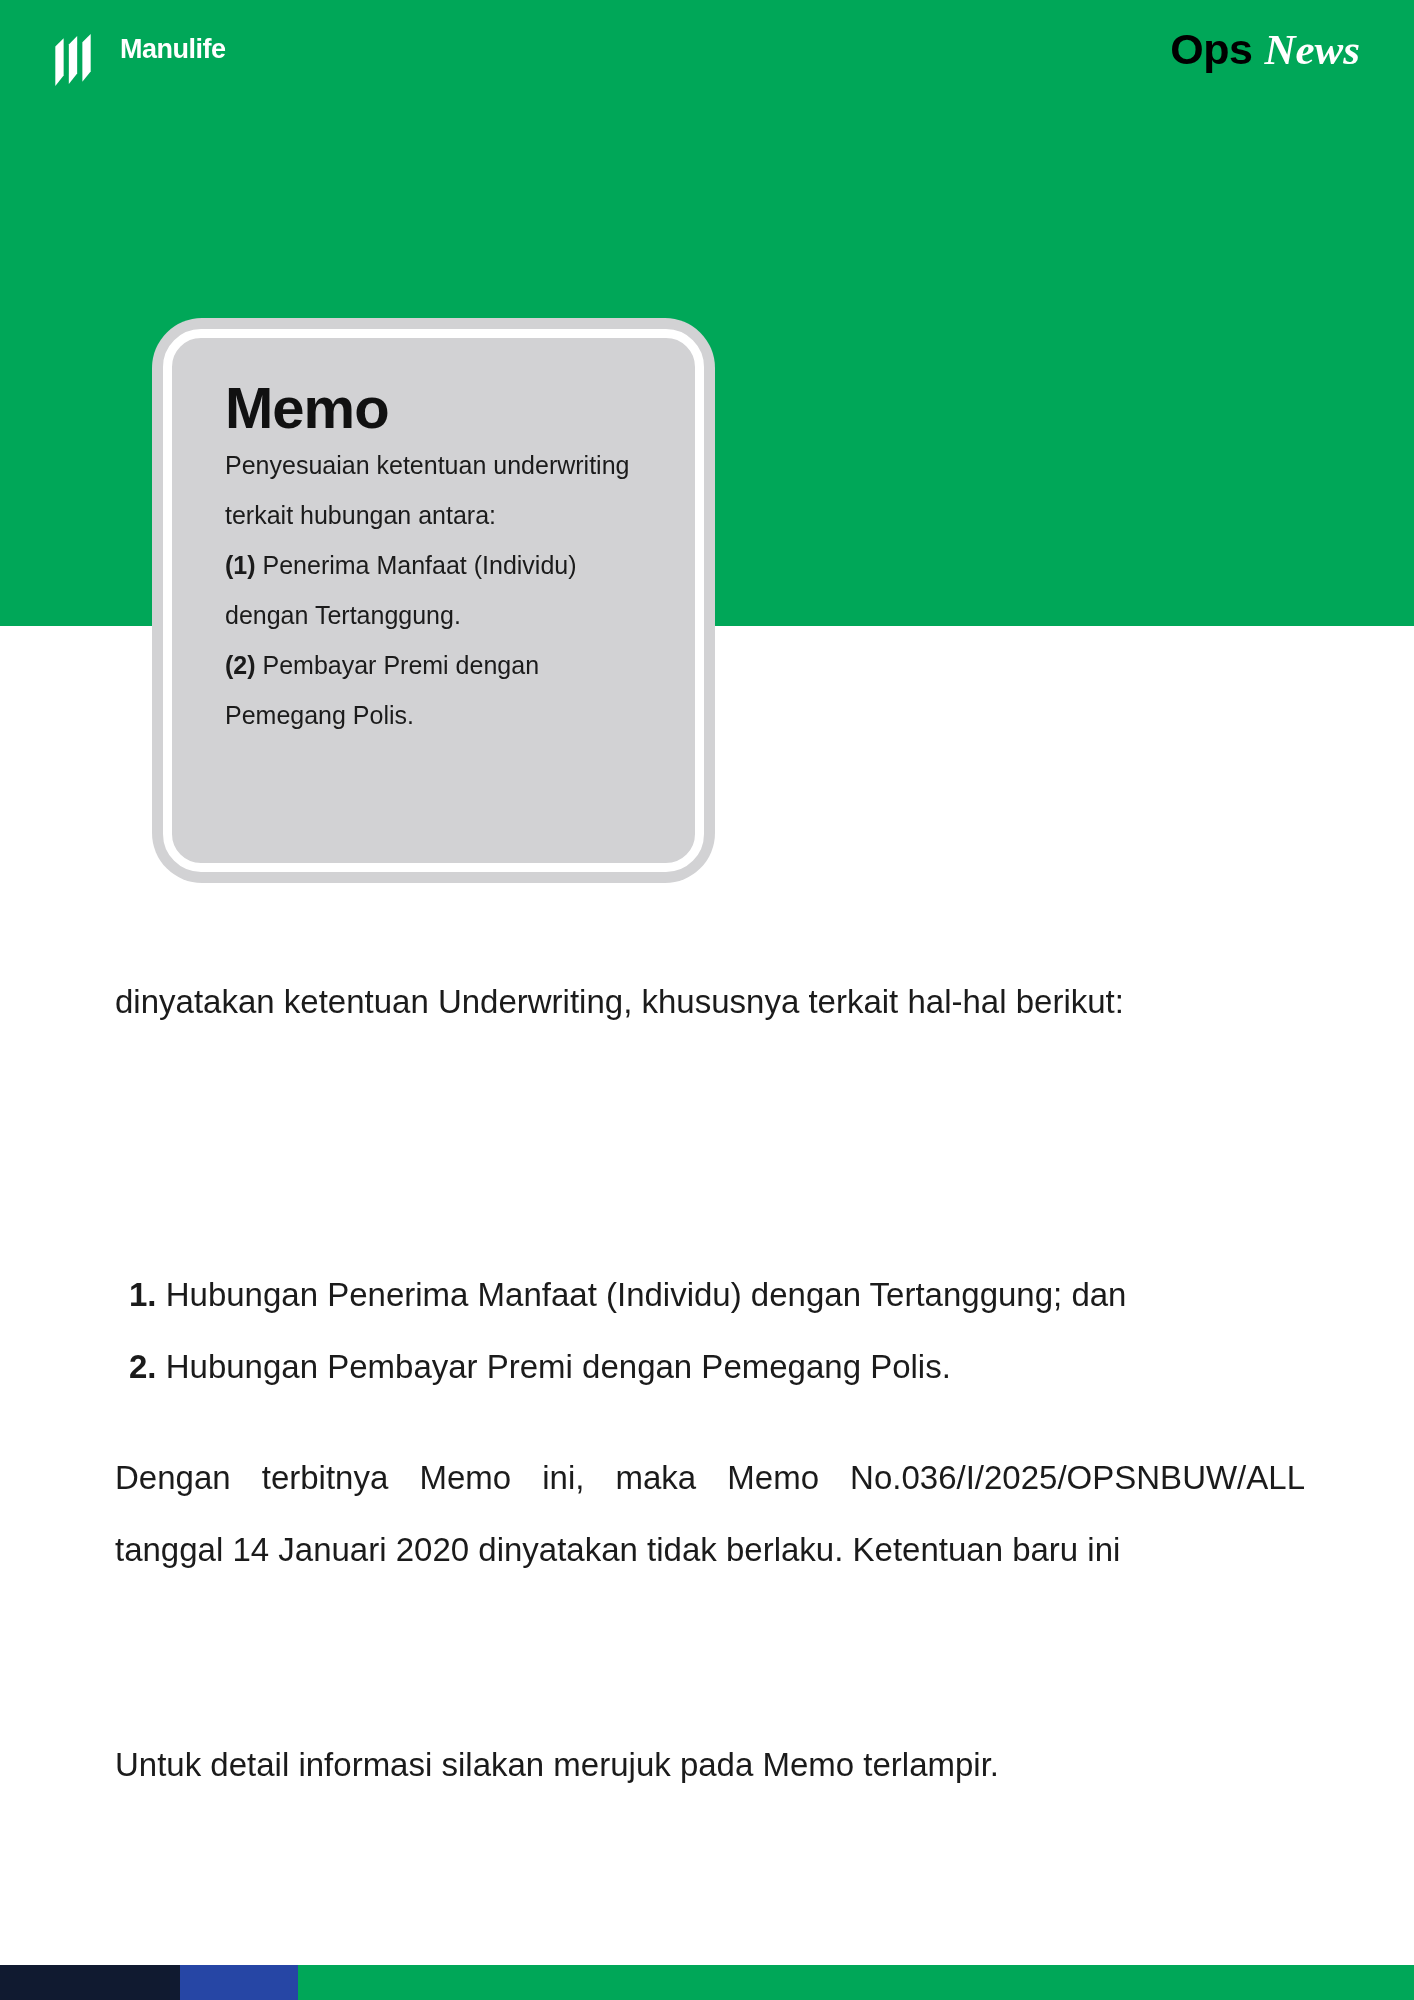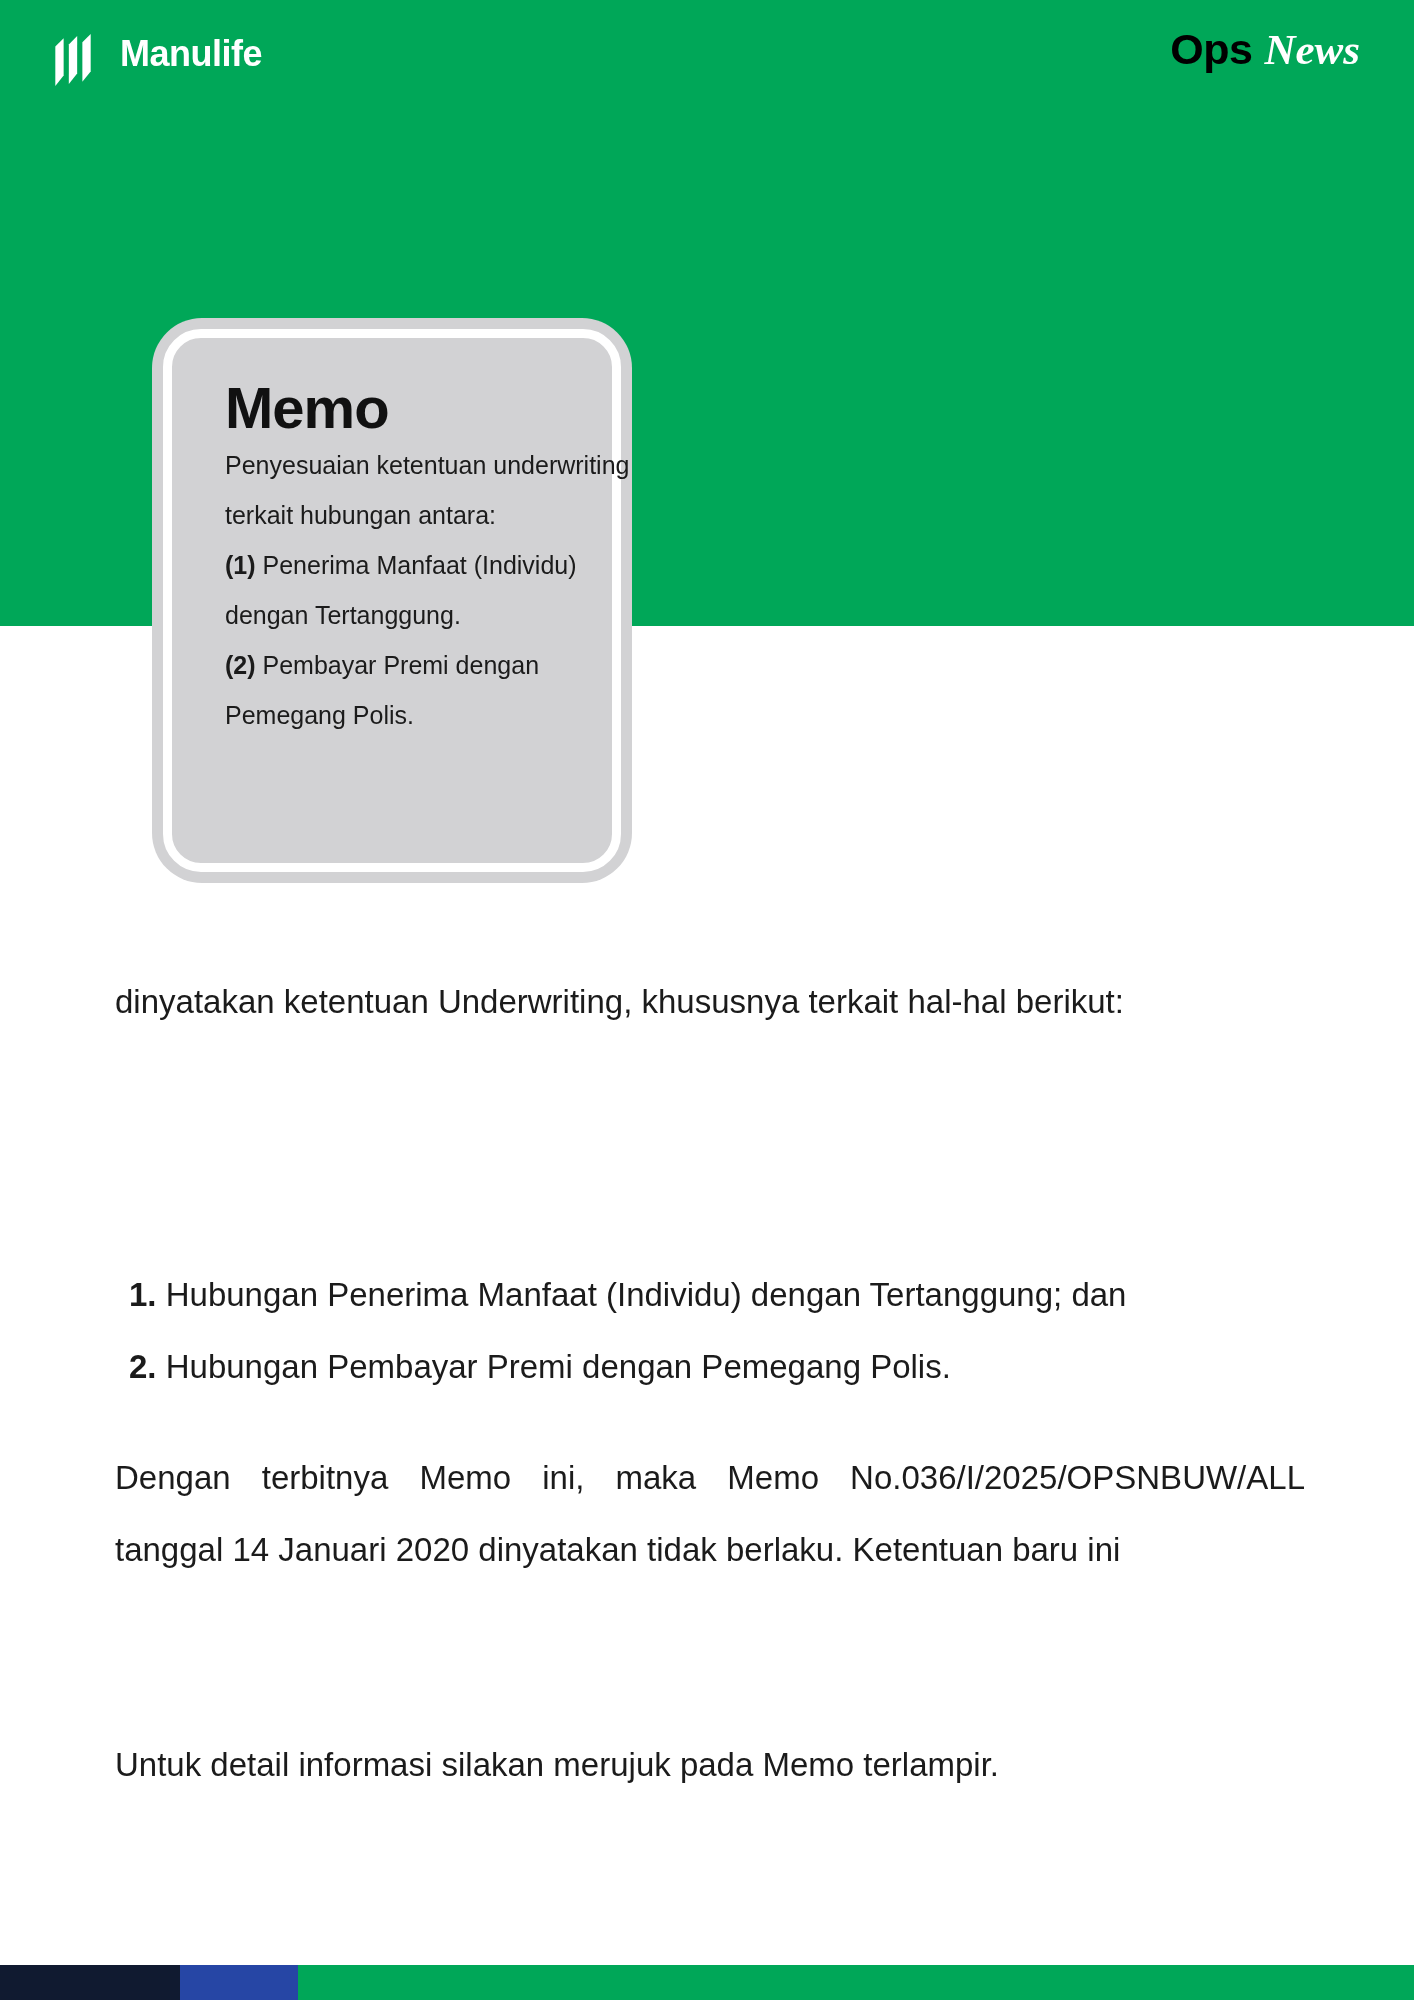--- a/index.html
+++ b/index.html
@@ -5,31 +5,31 @@
   html,body{margin:0;padding:0;background:#ffffff;}
   .page{
     position:relative;width:1414px;height:2000px;background:#ffffff;overflow:hidden;
     font-family:"Liberation Sans", sans-serif;color:#1b1b1b;
   }
   
   .header-band{position:absolute;left:0;top:0;width:1414px;height:626px;background:#00A758;}
   .logo{position:absolute;left:52px;top:34px;display:flex;align-items:flex-start;}
   .logo svg{display:block;}
   .wordmark{
-    margin-left:26px;margin-top:2px;color:#ffffff;font-size:36px;font-weight:700;
+    margin-left:26px;margin-top:2px;color:#ffffff;font-size:27px;font-weight:700;
     letter-spacing:-0.5px;line-height:1;
   }
   .masthead{position:absolute;top:26px;right:54px;font-size:43px;line-height:1.1;white-space:nowrap;}
   .masthead .ops{font-weight:800;color:#000000;letter-spacing:-0.5px;}
   .masthead .news{
     font-family:"Liberation Serif", serif;font-style:italic;font-weight:700;color:#ffffff;margin-left:12px;
   }
   
   .memo-card{
-    position:absolute;left:152px;top:318px;width:480px;height:565px;
+    position:absolute;left:152px;top:318px;width:563px;height:565px;
     background:#D2D2D4;border-radius:50px;box-sizing:border-box;
   }
   .memo-card .inner-border{
     position:absolute;inset:11px;border:9px solid #ffffff;border-radius:38px;pointer-events:none;
   }
   .memo-content{position:absolute;left:73px;top:58px;width:424px;}
   .memo-title{font-size:58px;font-weight:800;letter-spacing:-1px;line-height:1.1;color:#111111;}
   .memo-body{font-size:25px;line-height:50px;color:#1b1b1b;}
   .memo-body .b{font-weight:700;}
   

